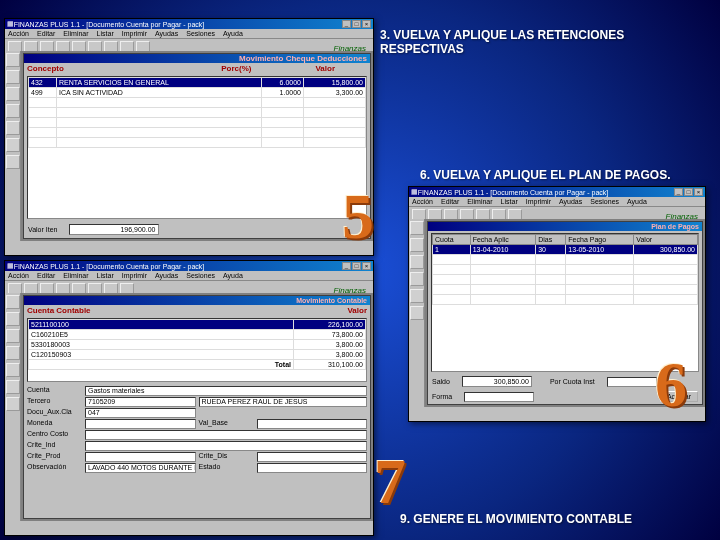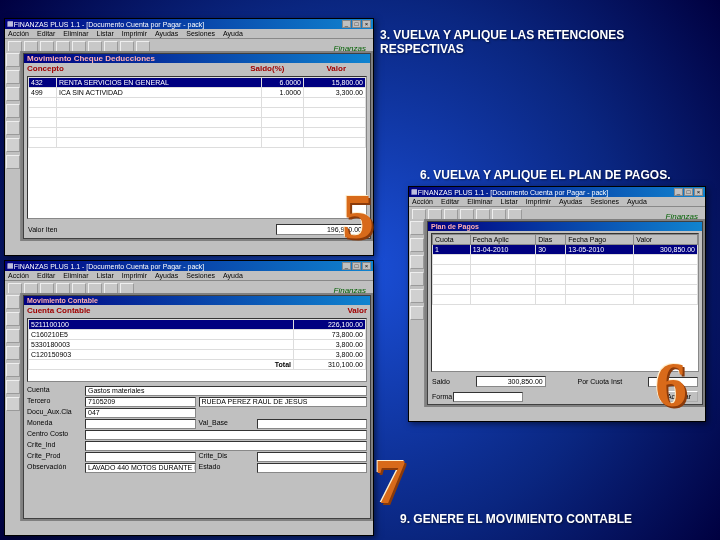--- a/index.html
+++ b/index.html
@@ -48,23 +48,23 @@
   .titlebar .wbtns { margin-left: auto; display: flex; gap: 1px; }
   .wbtn { width: 9px; height: 8px; background: #c0c0c0; border: 1px solid #888; font-size: 6px; line-height: 6px; text-align: center; color:#000; }
   .menubar { background: #c0c0c0; padding: 1px 3px; font-size: 7px; display: flex; gap: 8px; border-bottom: 1px solid #888; }
   .toolbar { background: #c0c0c0; padding: 2px 3px; display: flex; gap: 2px; border-bottom: 1px solid #888; align-items: center; }
   .tbtn { width: 14px; height: 14px; background: #c8c8c8; border: 1px outset #eee; }
   .brand { margin-left: auto; font-style: italic; font-size: 8px; color: #006000; padding-right:4px; }
   .sidebar { position: absolute; left: 0; top: 32px; bottom: 14px; width: 16px; background: #c0c0c0; border-right: 1px solid #888; display: flex; flex-direction: column; gap: 3px; padding: 2px 1px; }
   .sidbtn { width: 14px; height: 14px; background: #d0d0d0; border: 1px outset #eee; }
   .client { position: absolute; left: 16px; right: 0; top: 32px; bottom: 14px; background: #808080; padding: 2px; }
   .subwin { background: #c0c0c0; border: 1px solid #404040; height: 100%; display: flex; flex-direction: column; }
-  .subwin .subtitle { background: linear-gradient(to right, #000080, #1084d0); color: #fff; height: 9px; padding: 0 3px; font-size: 7px; display:flex; align-items:center; }
+  .subwin .subtitle { background: linear-gradient(to right, #000080, #1084d0); color: #fff; height: 9px; padding: 0 3px; font-size: 7px; display:flex; align-items:center;justify-content:flex-end; }
   .redlabel { color: #a00000; font-weight: bold; font-size: 8px; }
-  .field-row { display: flex; align-items: center; gap: 1px; padding: 1px 3px; justify-content: space-between; }
+  .field-row { display: flex; align-items: center; gap: 12px; padding: 1px 3px; }
   .sunken { background: #fff; border: 1px inset #888; }
   .grid { background: #fff; border: 1px inset #888; margin: 2px 3px; flex: 1; overflow: hidden; }
   .grid table { width: 100%; border-collapse: collapse; font-size: 7px; }
   .grid th { background: #c0c0c0; border: 1px solid #888; padding: 1px 2px; font-weight: normal; text-align: left; }
   .grid td { border: 1px solid #ddd; padding: 1px 2px; height: 10px; }
   .grid .selrow td { background: #000080; color: #fff; }
   .statusbar { height: 14px; background: #c0c0c0; border-top: 1px solid #fff; display: flex; align-items: center; padding: 0 3px; font-size: 7px; gap: 4px; }
   .statusbar .cell { border: 1px inset #ddd; padding: 0 4px; height: 11px; line-height: 11px; }
   .formgrid { display: grid; grid-template-columns: 55px 1fr 55px 1fr; gap: 1px 3px; padding: 2px 3px; font-size: 7px; }
   .formgrid label { text-align: left; }
@@ -124,21 +124,21 @@
     <div class="sidbtn"></div>
   </div>
   <div class="client">
     <div class="subwin">
       <div class="subtitle">
           <span class="redlabel" style="color:#ffb0b0">Movimiento Cheque Deducciones</span>
         </div>
       <div class="field-row">
         <span class="redlabel">Concepto</span>
         <span style="flex:1"></span>
-        <span class="redlabel">Saldo(%)</span>
+        <span class="redlabel">Porc(%)</span>
         <span style="width:40px"></span>
         <span class="redlabel">Valor</span>
         <span style="width:20px"></span>
       </div>
       <div class="grid">
         <table>
           <tbody>
               <tr class="selrow">
             <td style="width:28px">432</td>
             <td>RENTA SERVICIOS EN GENERAL</td>

